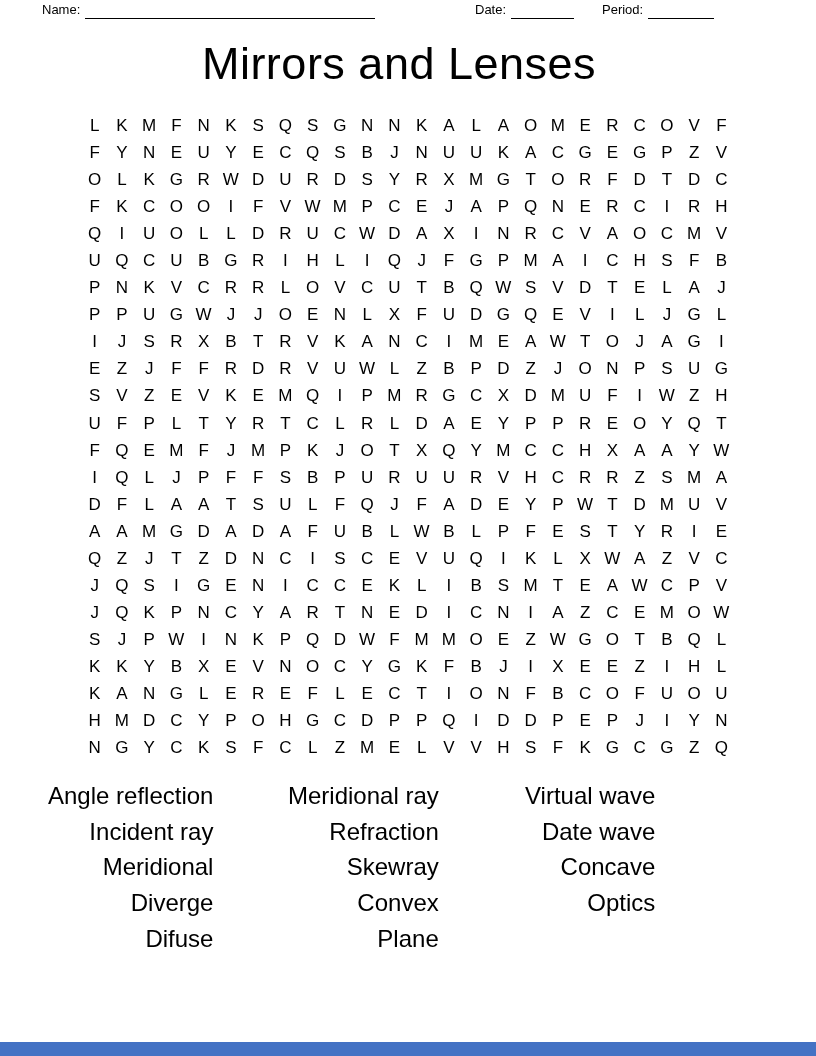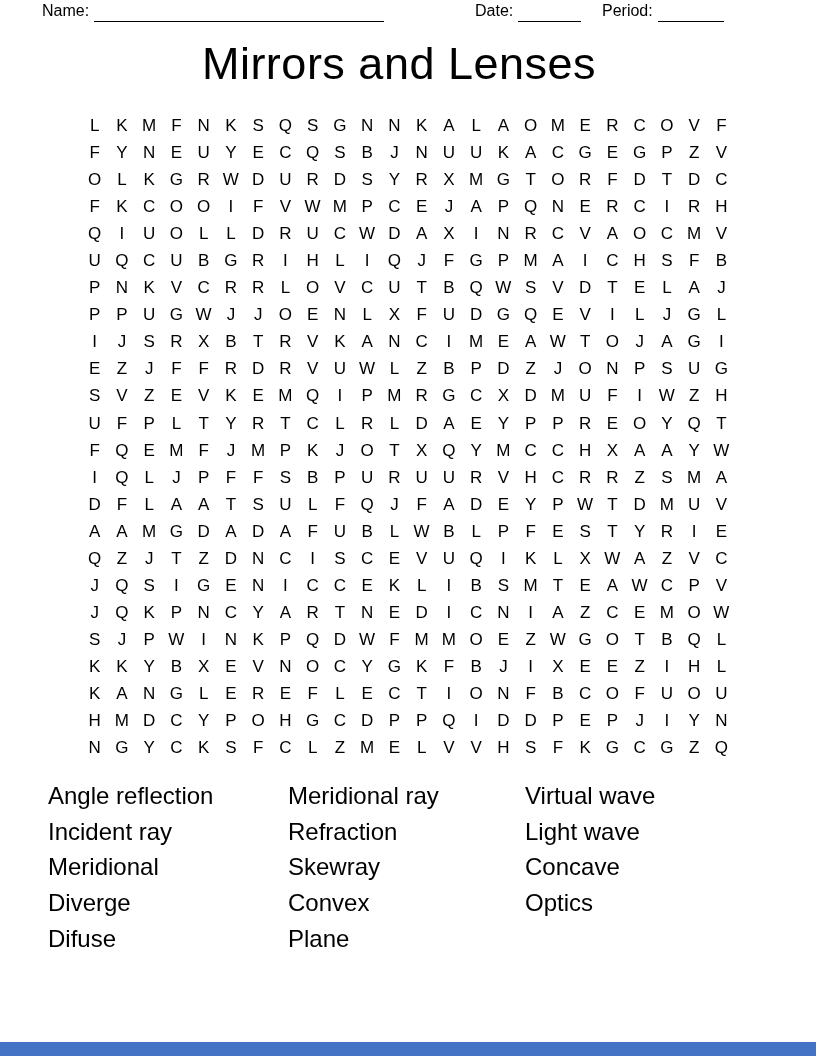--- a/index.html
+++ b/index.html
@@ -5,21 +5,21 @@
   * { margin:0; padding:0; box-sizing:border-box; }
   html,body { width:816px; height:1056px; }
   body {
     position:relative;
     background:#ffffff;
     color:#000000;
     font-family:"Liberation Sans","DejaVu Sans",sans-serif;
     overflow:hidden;
   }
   
-  .header { position:absolute; top:2px; left:0; width:816px; height:24px; font-size:16px;text-decoration:underline; }
+  .header { position:absolute; top:2px; left:0; width:816px; height:24px; font-size:13px;text-decoration:underline; }
   .hgroup { position:absolute; top:0; white-space:nowrap; }
   .hgroup .label { display:inline-block; vertical-align:bottom; padding-bottom:2px; }
   .blank { display:inline-block; vertical-align:bottom; border-bottom:1.6px solid #000; height:17px; margin-left:5px; }
   .name-group   { left:42px;  }
   .date-group   { left:475px; }
   .period-group { left:602px;text-align:right; }
   .name-blank   { width:290px; }
   .date-blank   { width:63px;  }
   .period-blank { width:66px;  }
 
@@ -37,21 +37,21 @@
     width:27.25px; height:27.05px; line-height:27.05px;
     text-align:center; font-size:17px; font-weight:400;
   }
 
   
   .wordlist { position:absolute; top:778px; left:0; width:816px; font-size:24px; }
   .wl-col { position:absolute; top:0; }
   .wl-col-1 { left:48px;  }
   .wl-col-2 { left:288px; }
   .wl-col-3 { left:525px; }
-  .word { height:35.7px; line-height:35.7px; white-space:nowrap; }
+  .word { height:35.7px; line-height:35.7px; white-space:nowrap;text-align:right; }
 
   
   .footer-bar { position:absolute; left:0; bottom:0; width:816px; height:14px; }
 </style>
 </head>
 <body>
 
 <div class="header">
   <div class="hgroup name-group">
     <span class="label">Name:</span><span class="blank name-blank"></span>
@@ -703,19 +703,19 @@
     </div>
   <div class="wl-col wl-col-2">
       <div class="word">Meridional ray</div>
       <div class="word">Refraction</div>
       <div class="word">Skewray</div>
       <div class="word">Convex</div>
       <div class="word">Plane</div>
     </div>
   <div class="wl-col wl-col-3">
       <div class="word">Virtual wave</div>
-      <div class="word">Light wave</div>
+      <div class="word">Date wave</div>
       <div class="word">Concave</div>
       <div class="word">Optics</div>
     </div>
 </div>
 
 <div class="footer-bar" style="background: rgb(68, 114, 196);"></div>
 
 </body></html>

